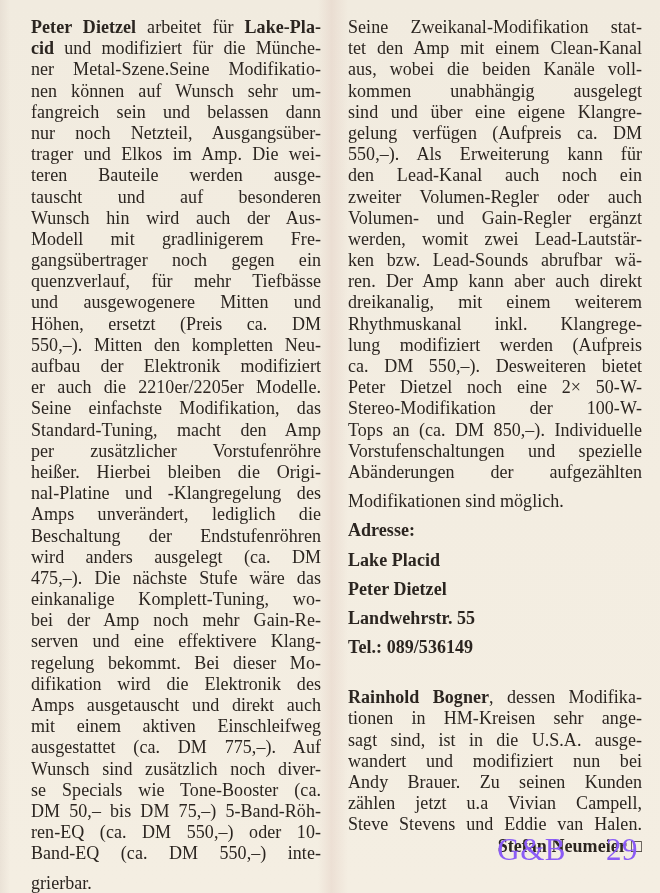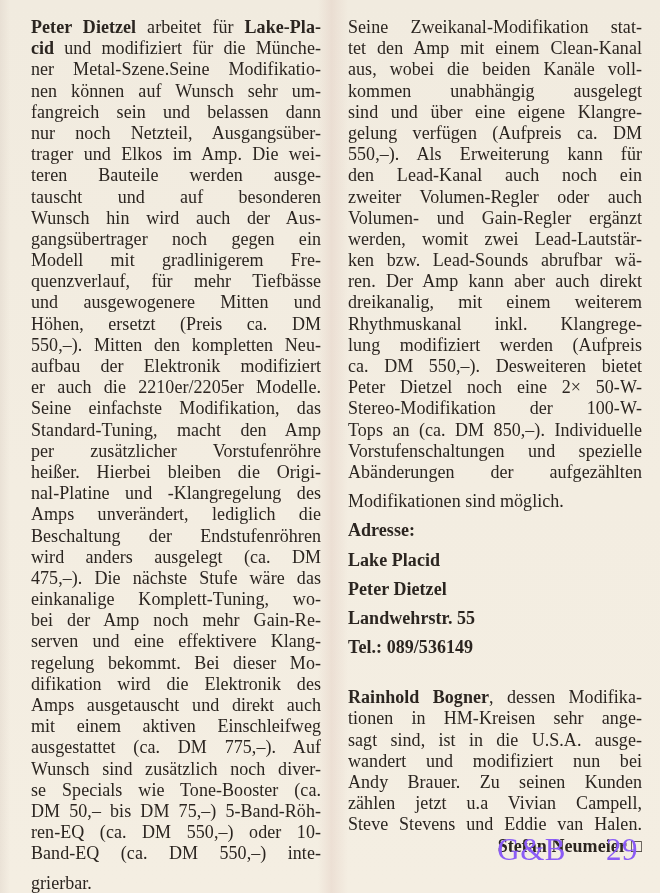--- a/index.html
+++ b/index.html
@@ -85,22 +85,22 @@
     <div class="ln j"><b>Peter Dietzel</b><span> arbeitet für </span><b>Lake-Pla-</b></div>
     <div class="ln j"><b>cid</b><span> und modifiziert für die Münche-</span></div>
     <div class="ln j"><span>ner Metal-Szene.Seine Modifikatio-</span></div>
     <div class="ln j"><span>nen können auf Wunsch sehr um-</span></div>
     <div class="ln j"><span>fangreich sein und belassen dann</span></div>
     <div class="ln j"><span>nur noch Netzteil, Ausgangsüber-</span></div>
     <div class="ln j"><span>trager und Elkos im Amp. Die wei-</span></div>
     <div class="ln j"><span>teren Bauteile werden ausge-</span></div>
     <div class="ln j"><span>tauscht und auf besonderen</span></div>
     <div class="ln j"><span>Wunsch hin wird auch der Aus-</span></div>
+    <div class="ln j"><span>Modell mit gradlinigerem Fre-</span></div>
     <div class="ln j"><span>gangsübertrager noch gegen ein</span></div>
-    <div class="ln j"><span>Modell mit gradlinigerem Fre-</span></div>
     <div class="ln j"><span>quenzverlauf, für mehr Tiefbässe</span></div>
     <div class="ln j"><span>und ausgewogenere Mitten und</span></div>
     <div class="ln j"><span>Höhen, ersetzt (Preis ca. DM</span></div>
     <div class="ln j"><span>550,–). Mitten den kompletten Neu-</span></div>
     <div class="ln j"><span>aufbau der Elektronik modifiziert</span></div>
     <div class="ln j"><span>er auch die 2210er/2205er Modelle.</span></div>
     <div class="ln j"><span>Seine einfachste Modifikation, das</span></div>
     <div class="ln j"><span>Standard-Tuning, macht den Amp</span></div>
     <div class="ln j"><span>per zusätzlicher Vorstufenröhre</span></div>
     <div class="ln j"><span>heißer. Hierbei bleiben die Origi-</span></div>

